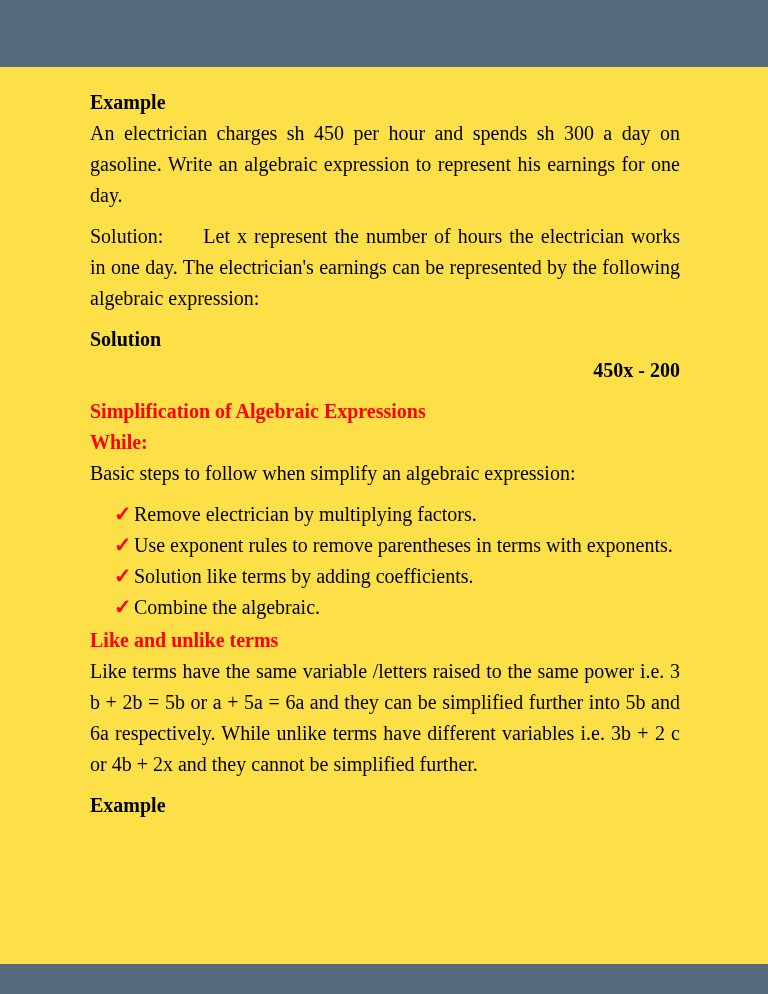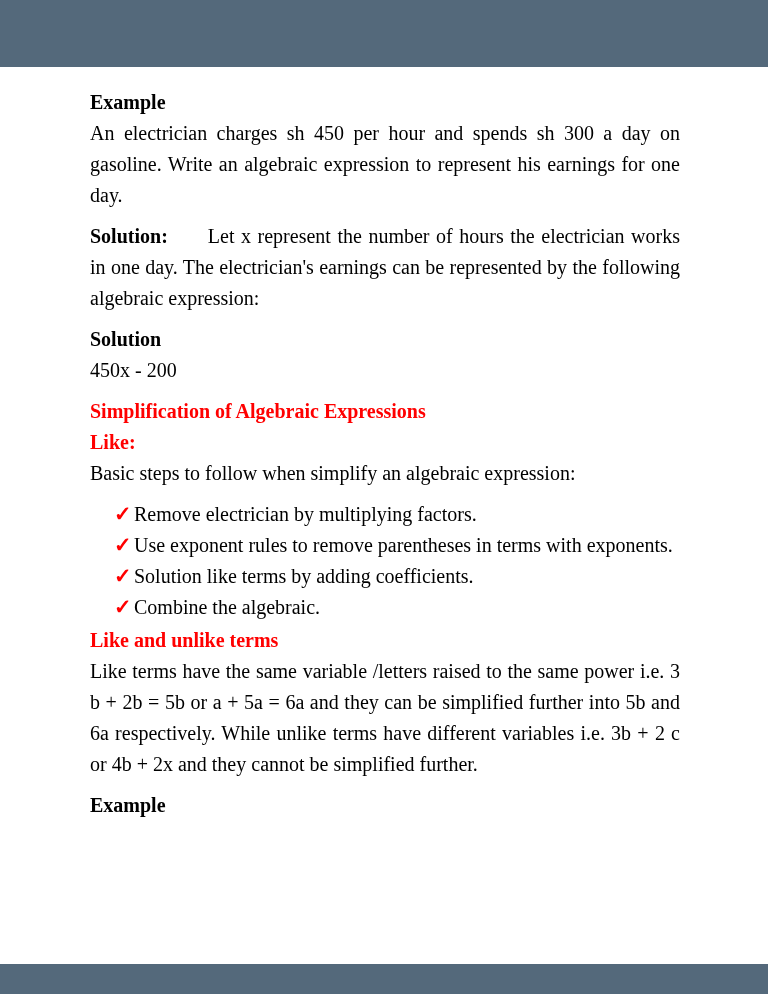--- a/index.html
+++ b/index.html
@@ -12,21 +12,21 @@
     background: #54697b;
     font-family: "Liberation Serif", "DejaVu Serif", serif;
     overflow: hidden;
   }
   .paper {
     position: absolute;
     top: 67px;
     left: 0;
     width: 768px;
     height: 897px;
-    background: #ffffff;
+    background: #fde047;
     box-sizing: border-box;
     padding: 20px 88px 0 90px;
   }
   .doc {
     color: #000000;
     font-size: 20px;
     line-height: 31px;
   }
   p {
     margin: 0 0 10px 0;
@@ -36,21 +36,21 @@
     margin-bottom: 0;
   }
   .heading {
     font-weight: bold;
     text-align: left;
   }
   .red {
     color: #ff0000;
   }
   .inline-label {
-    font-weight: bold;
+    font-weight: normal;
     margin-right: 40px;
   }
   ul.checklist {
     list-style: none;
     margin: 2px 0 2px 0;
     padding: 0;
   }
   ul.checklist li {
     position: relative;
     padding-left: 44px;
@@ -60,39 +60,40 @@
   ul.checklist li .check {
     position: absolute;
     left: 24px;
     top: 0;
     color: #ff0000;
     font-weight: bold;
     font-size: 21px;
   }
   .expr-line {
     white-space: pre-wrap;
-    text-align: left;
+    text-align: right;
+    font-weight: bold;
   }
 </style>
 </head>
 <body>
 
 <div class="paper">
   <div class="doc">
 
     <p class="heading tight">Example</p>
     <p>An electrician charges sh 450 per hour and spends sh 300 a day on gasoline. Write an algebraic expression to represent his earnings for one day.</p>
 
     <p><span class="inline-label">Solution:</span><span>Let x represent the number of hours the electrician works in one day. The electrician's earnings can be represented by the following algebraic expression:</span></p>
 
     <p class="heading tight">Solution</p>
     <p class="expr-line">450x - 200</p>
 
     <p class="heading red tight">Simplification of Algebraic Expressions</p>
-    <p class="heading red tight">Like:</p>
+    <p class="heading red tight">While:</p>
     <p>Basic steps to follow when simplify an algebraic expression:</p>
 
     <ul class="checklist">
       <li><span class="check">✓</span><span>Remove electrician by multiplying factors.</span></li>
       <li><span class="check">✓</span><span>Use exponent rules to remove parentheses in terms with exponents.</span></li>
       <li><span class="check">✓</span><span>Solution like terms by adding coefficients.</span></li>
       <li><span class="check">✓</span><span>Combine the algebraic.</span></li>
     </ul>
 
     <p class="heading red tight">Like and unlike terms</p>

